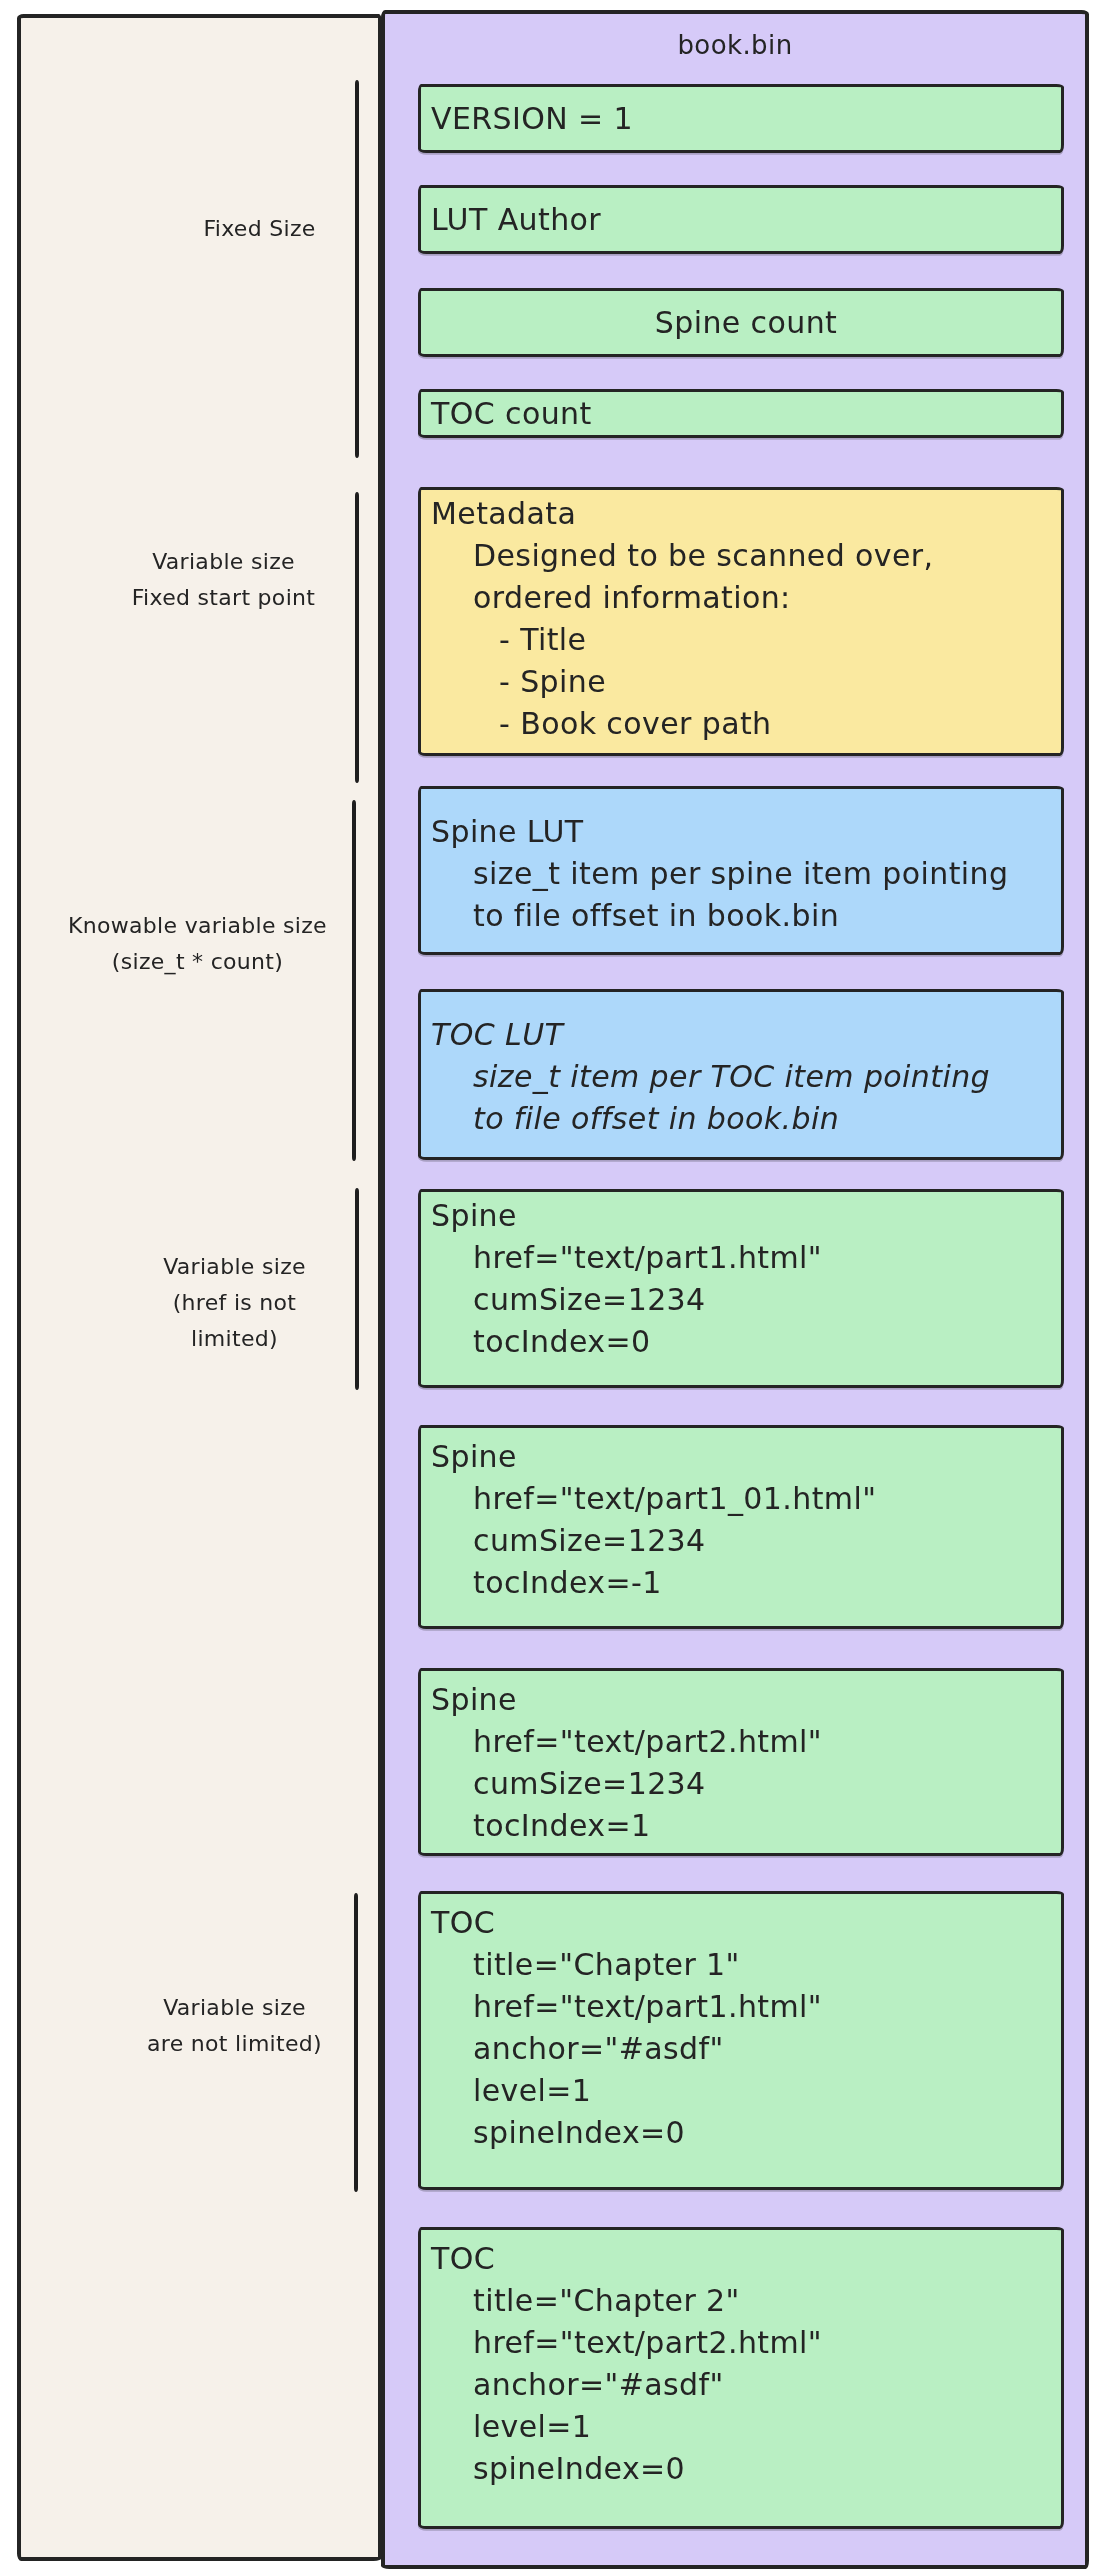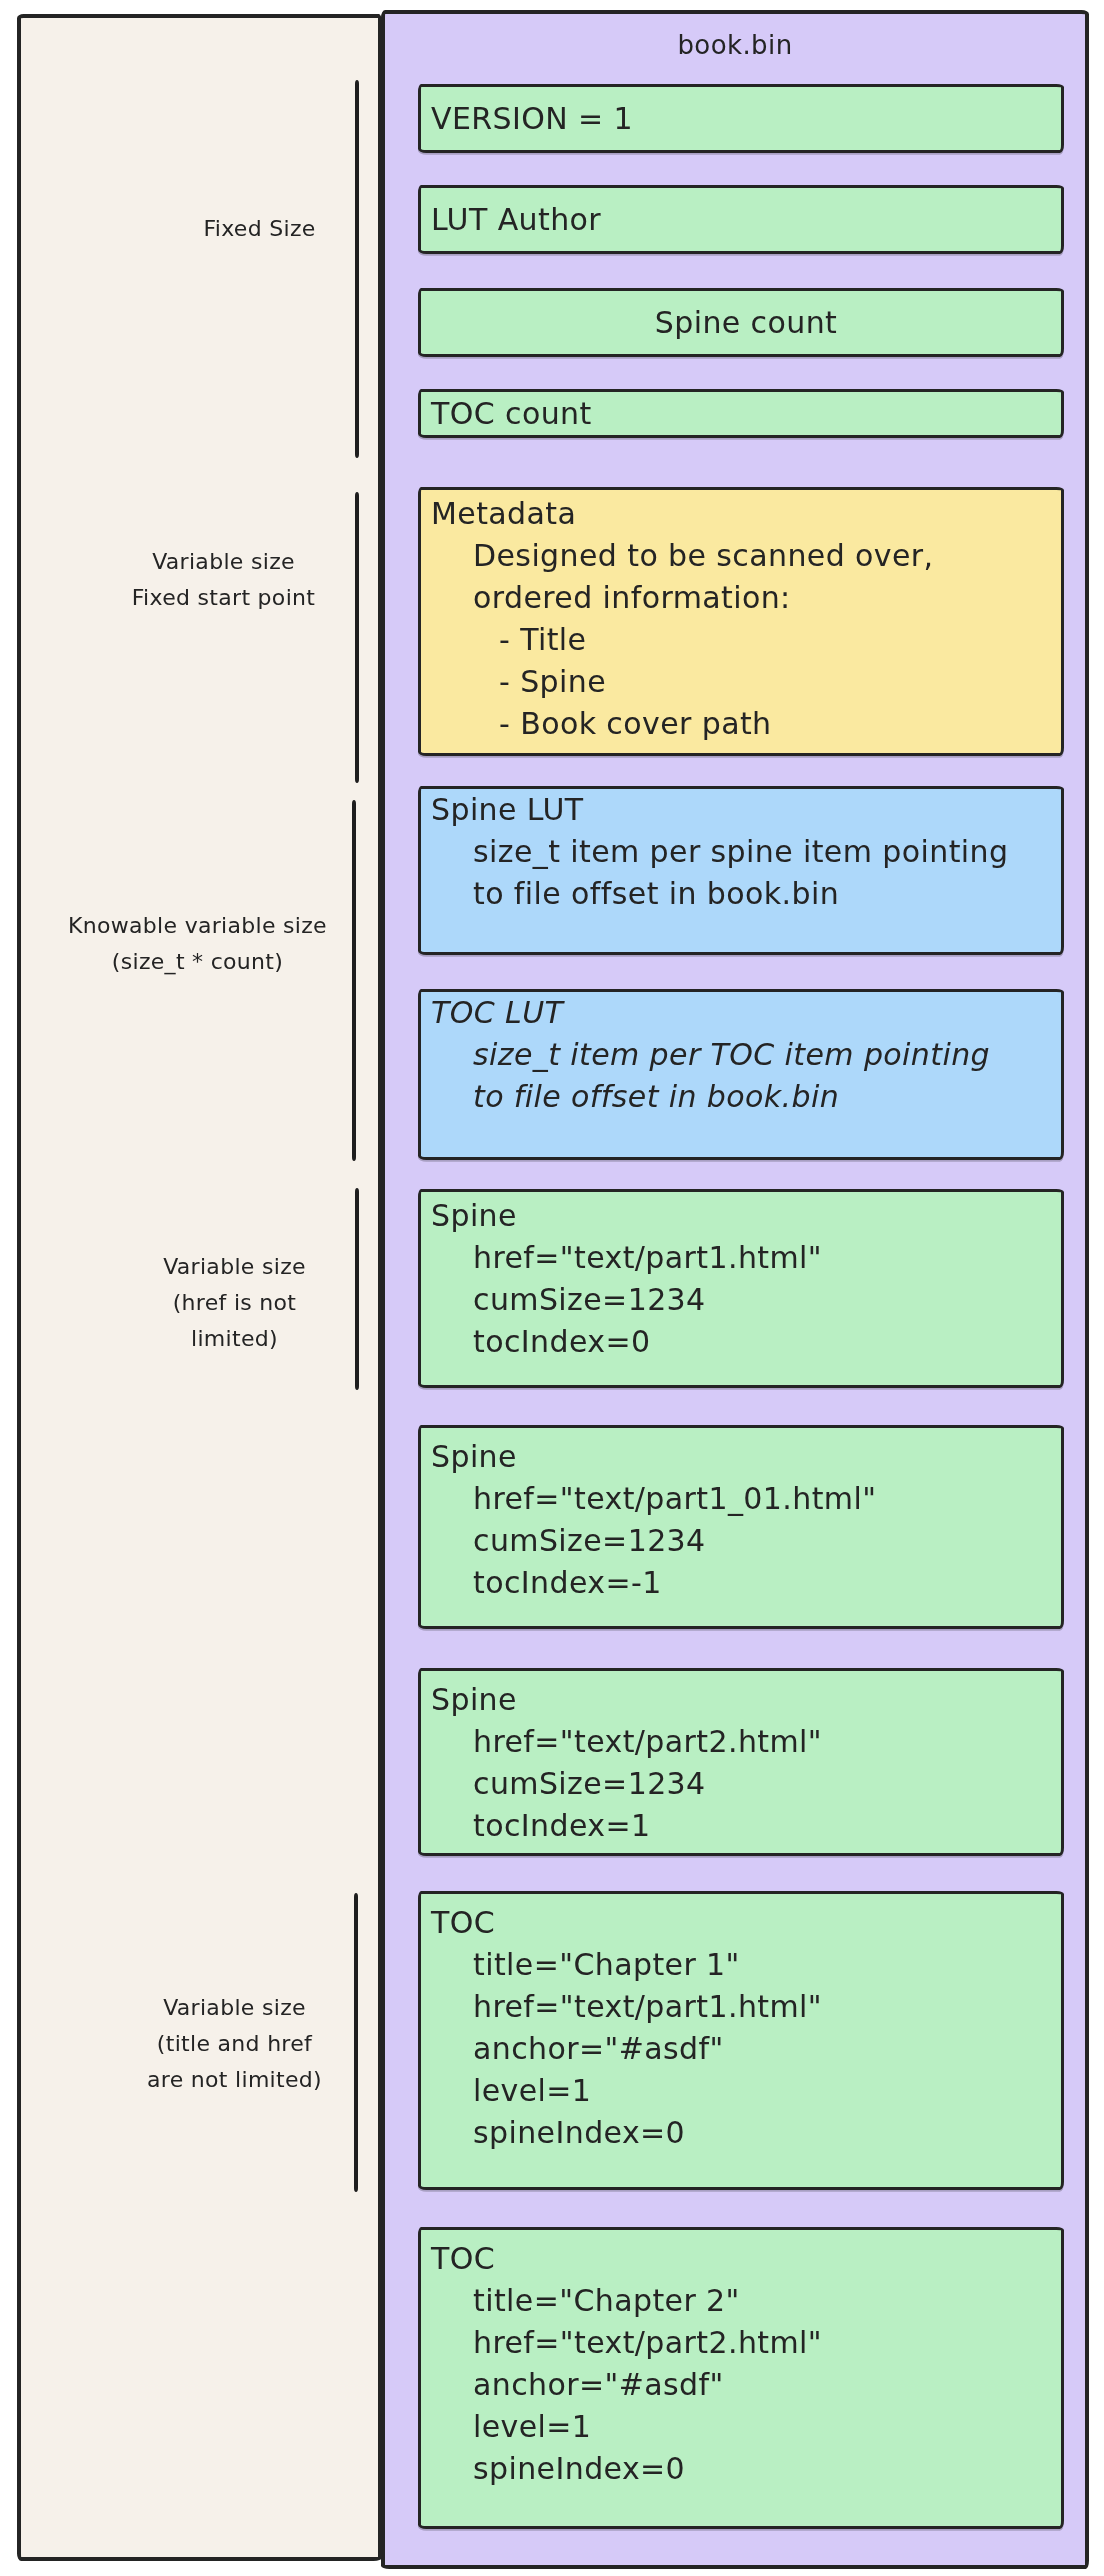--- a/index.html
+++ b/index.html
@@ -33,21 +33,21 @@
     border:3.3px solid #242424; padding:5px 0 5px 10px;
     border-radius:3.3px 7.5px 4.2px 8.4px / 7.5px 3.3px 8.4px 4.2px;
     box-shadow:0 1.7px 0 rgba(30,30,30,0.25);
   }
   .green  { background:#b9efc3; }
   .yellow { background:#fae9a0; }
   .blue   { background:#add8fa; }
   .single { display:flex; align-items:center; padding-top:0; padding-bottom:0; }
   .pad4  { padding-top:3.3px; }
   .pad10 { padding-top:8.4px; }
-  .pad14 { padding-top:0; }
+  .pad14 { padding-top:22px; }
   .line { font-size:30px; line-height:42px; letter-spacing:0.4px; white-space:pre; }
   .ind1 { padding-left:42px; }
   .ind2 { padding-left:68px; }
   
   .group-label {
     position:absolute; width:351px; text-align:center;
     font-size:22px; line-height:36px; letter-spacing:0.3px; color:#242424;
   }
   
   .bracket {
@@ -73,21 +73,20 @@
     <div>Knowable variable size</div>
     <div>(size_t * count)</div>
   </div>
   <div class="group-label" style="left:59px; top:1249px;">
     <div>Variable size</div>
     <div>(href is not</div>
     <div>limited)</div>
   </div>
   <div class="group-label" style="left:59px; top:1990px;">
     <div>Variable size</div>
-    <div>(title and href</div>
     <div>are not limited)</div>
   </div>
 
   <div class="bracket" style="left:355px; top:80px;  height:378px;"></div>
   <div class="bracket" style="left:355px; top:492px; height:291px;"></div>
   <div class="bracket" style="left:352px; top:800px; height:361px;"></div>
   <div class="bracket" style="left:355px; top:1188px; height:202px;"></div>
   <div class="bracket" style="left:354px; top:1893px; height:299px;"></div>
 
   <div class="file-panel">

